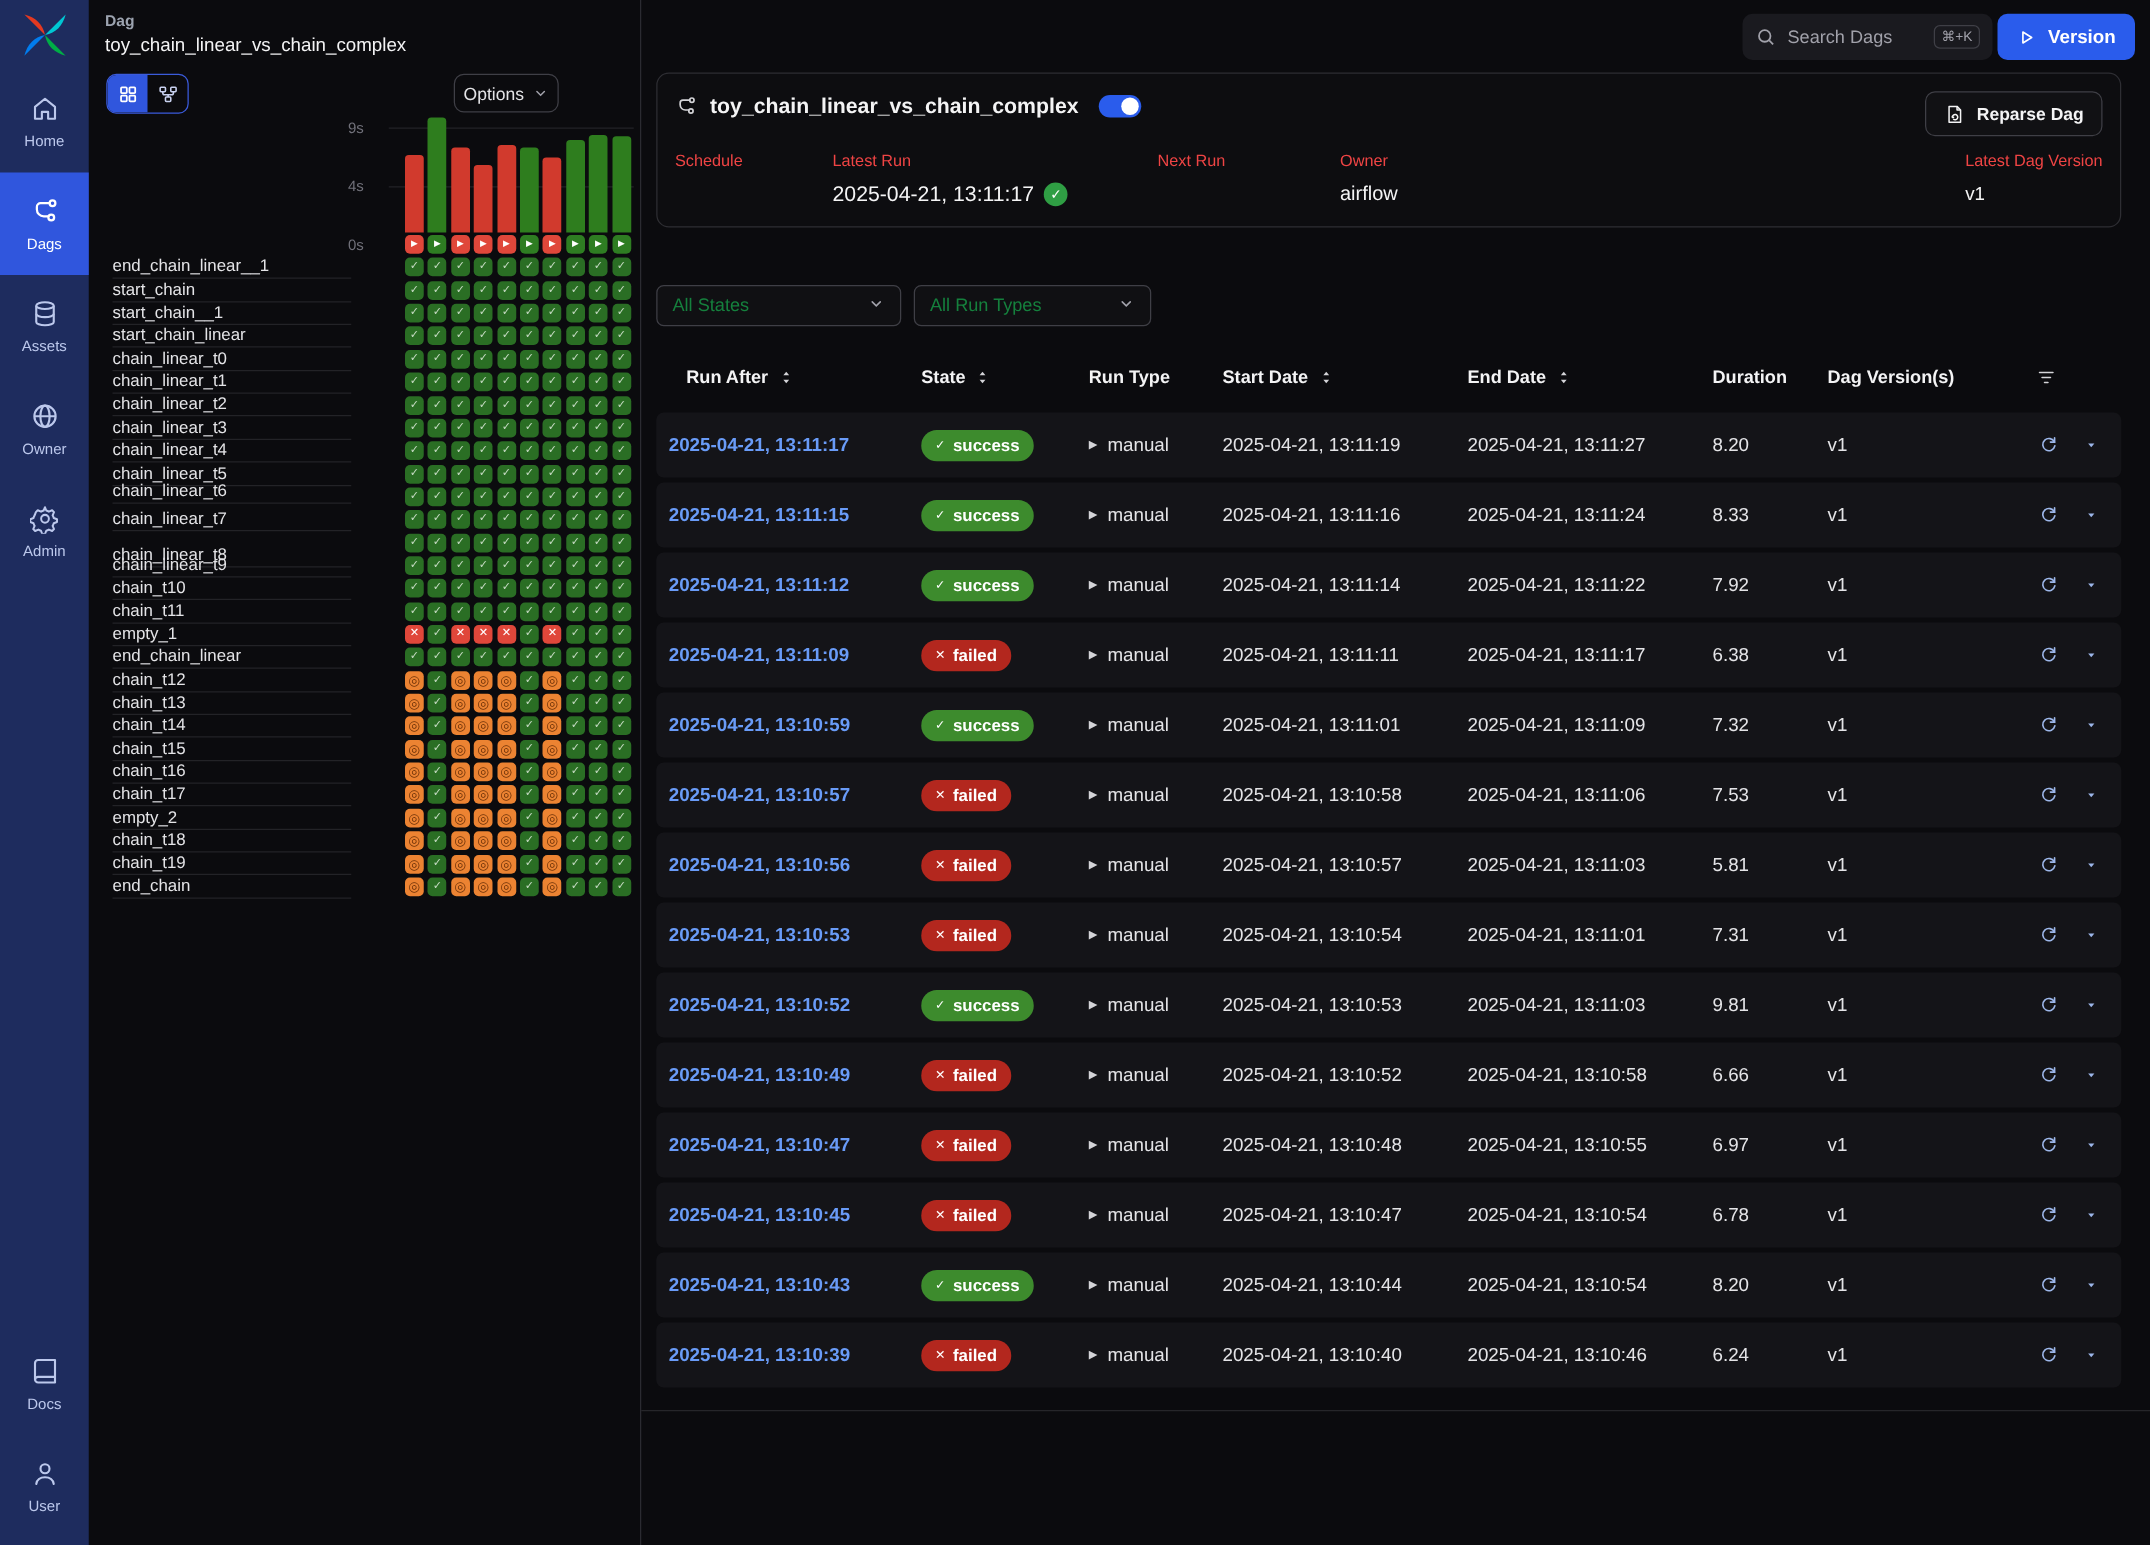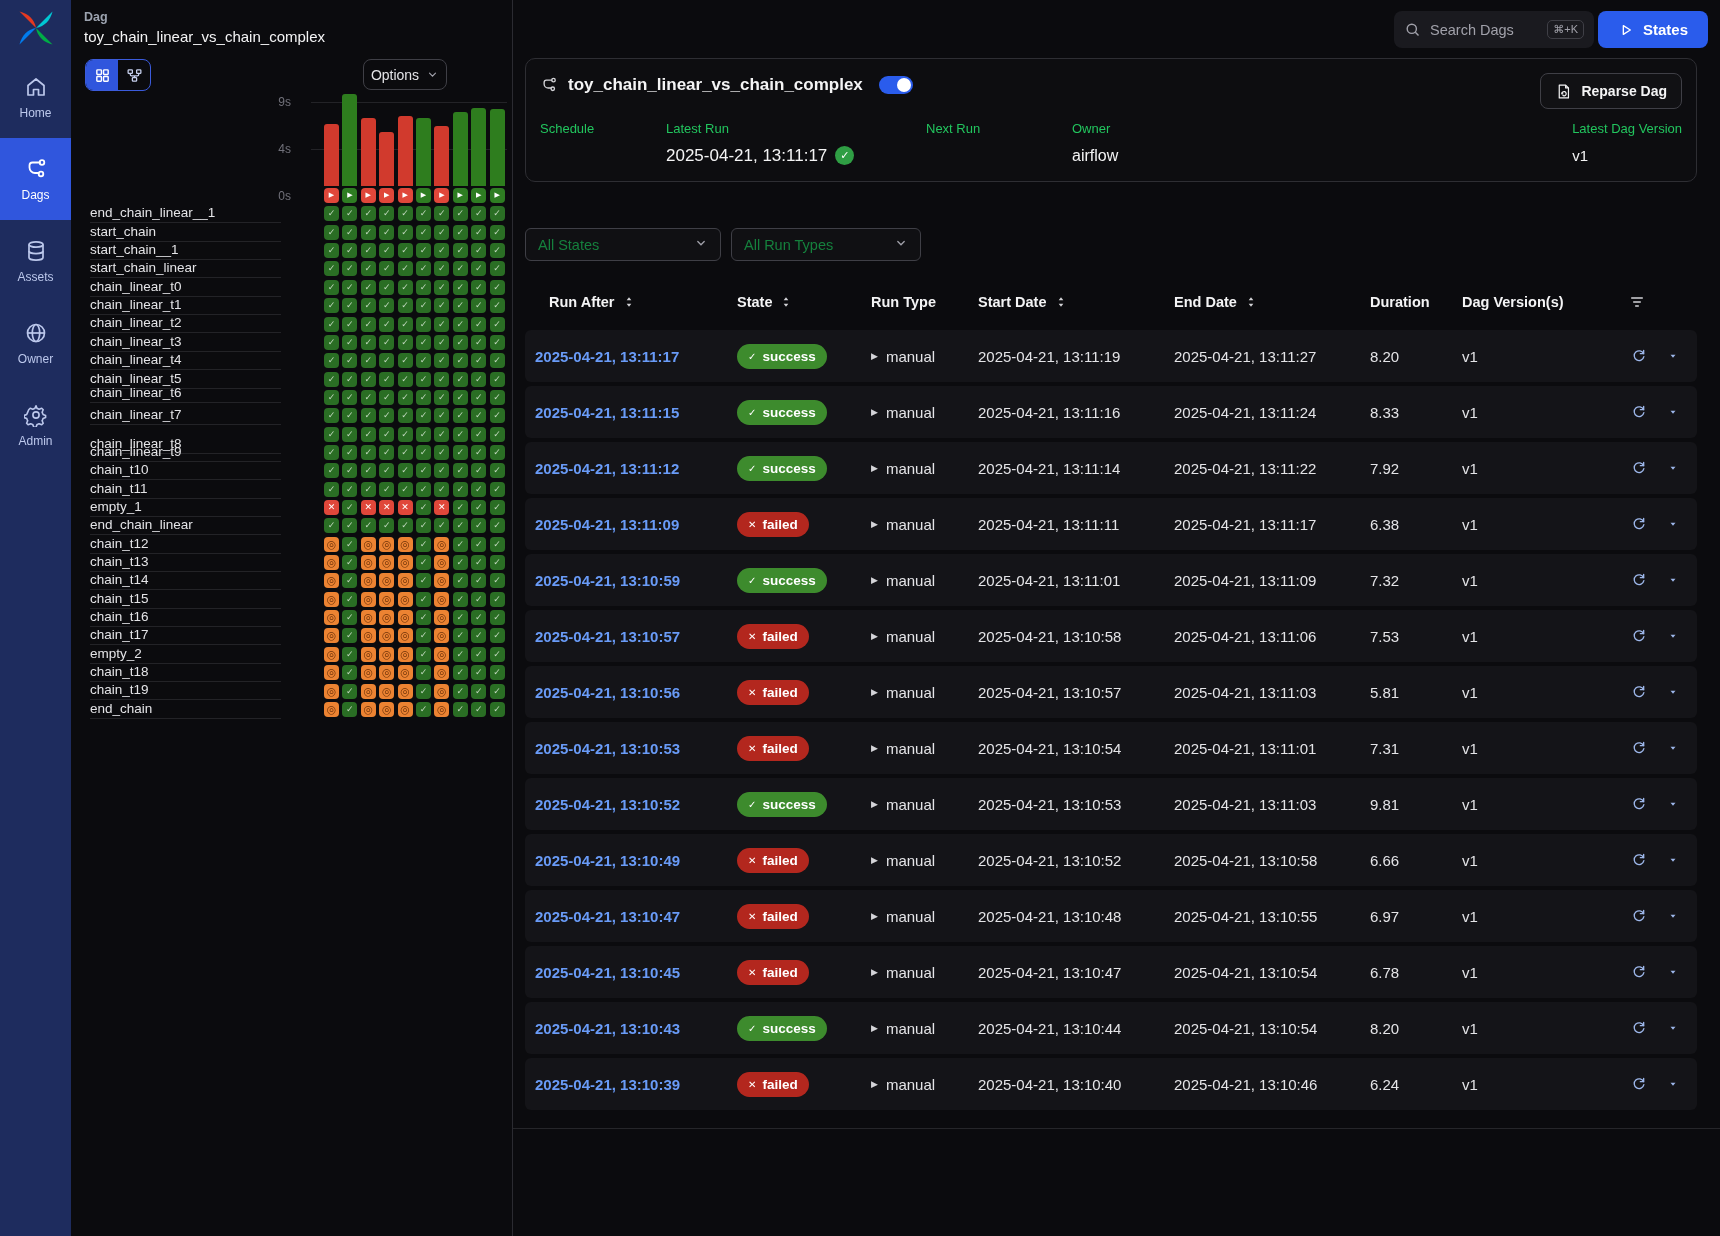--- a/index.html
+++ b/index.html
@@ -64,21 +64,21 @@
         background:#0d0d10;}
   .card-top{position:absolute;left:14px;top:16px;display:flex;align-items:center;gap:10px;}
   .card-top svg{width:18px;height:18px;color:#d4d4d8;}
   .dag-title{font-size:17px;font-weight:700;color:#f4f4f5;}
   .toggle{width:34px;height:18px;border-radius:9px;background:#2a5cec;position:relative;margin-left:6px;cursor:pointer;}
   .toggle::after{content:"";position:absolute;right:2px;top:2px;width:14px;height:14px;background:#fff;border-radius:50%;}
   .reparse{position:absolute;right:14px;top:14px;height:36px;border:1px solid #3f3f46;background:#111114;border-radius:8px;
            color:#f4f4f5;font-size:14px;font-weight:600;display:flex;align-items:center;gap:9px;padding:0 14px;cursor:pointer;}
   .reparse svg{width:17px;height:17px;}
   .fields{position:absolute;left:14px;right:14px;top:62px;display:flex;align-items:flex-start;}
-  .field-label{font-size:13px;color:#22c55e;}
+  .field-label{font-size:13px;color:#ef4444;}
   .field-value{margin-top:9px;font-size:15px;color:#f4f4f5;display:flex;align-items:center;gap:8px;min-height:21px;}
   .field-value.big{font-size:17px;}
   .field-value.md{font-size:16px;}
   .field-value svg{width:16px;height:16px;color:#e4e4e7;}
   .check-badge{width:19px;height:19px;border-radius:50%;background:#2f9e44;color:#fff;font-size:11px;display:flex;
                align-items:center;justify-content:center;flex:0 0 auto;}
   .tabs{position:absolute;left:12px;top:188px;right:22px;border-bottom:1px solid #26262a;display:flex;gap:34px;height:34px;}
   .tab{font-size:15.5px;color:#a1a1aa;font-weight:600;position:relative;cursor:pointer;padding-top:3px;}
   .tab.active{color:#fff;font-weight:700;}
   .tab.active::after{content:"";position:absolute;left:-6px;right:-6px;bottom:-1px;height:3px;background:#3b82f6;border-radius:2px;}
@@ -167,39 +167,59 @@
         <div class="nav-item">
           <span class="nav-icon">
             <svg viewBox="0 0 24 24" fill="none" stroke="currentColor" stroke-width="1.6" stroke-linejoin="round" style="width: 24px; height: 24px; display: block;">
               <circle cx="12" cy="12" r="3.1"></circle>
               <path d="M12 2.8l1 2.6a7 7 0 0 1 2.1.9l2.6-1.1 1.5 1.5-1.1 2.6a7 7 0 0 1 .9 2.1l2.6 1v2.2l-2.6 1a7 7 0 0 1-.9 2.1l1.1 2.6-1.5 1.5-2.6-1.1a7 7 0 0 1-2.1.9l-1 2.6h-2.2l-1-2.6a7 7 0 0 1-2.1-.9l-2.6 1.1-1.5-1.5 1.1-2.6a7 7 0 0 1-.9-2.1l-2.6-1v-2.2l2.6-1a7 7 0 0 1 .9-2.1L4.7 6.7l1.5-1.5 2.6 1.1a7 7 0 0 1 2.1-.9z"></path>
             </svg>
           </span>
           <span class="nav-label">Admin</span>
         </div>
       </nav>
+    <div class="nav-bottom">
+        <div class="nav-item">
+          <span class="nav-icon">
+            <svg viewBox="0 0 24 24" fill="none" stroke="currentColor" stroke-width="1.7" stroke-linejoin="round" style="width: 24px; height: 24px; display: block;">
+              <path d="M4 5.5A2.5 2.5 0 0 1 6.5 3H20v18H6.5A2.5 2.5 0 0 1 4 18.5z"></path>
+              <path d="M20 16.5H6.5A2.5 2.5 0 0 0 4 19"></path>
+            </svg>
+          </span>
+          <span class="nav-label">Docs</span>
+        </div>
+        <div class="nav-item">
+          <span class="nav-icon">
+            <svg viewBox="0 0 24 24" fill="none" stroke="currentColor" stroke-width="1.7" stroke-linecap="round" style="width: 24px; height: 24px; display: block;">
+              <circle cx="12" cy="8" r="3.6"></circle>
+              <path d="M5 20.2c.6-3.5 3.4-5.4 7-5.4s6.4 1.9 7 5.4"></path>
+            </svg>
+          </span>
+          <span class="nav-label">User</span>
+        </div>
+      </div>
   </aside>
 
   <div class="crumbs">
     <div class="crumb-section">Dag</div>
     <div class="crumb-title">toy_chain_linear_vs_chain_complex</div>
   </div>
   <div class="search">
     <svg viewBox="0 0 24 24" fill="none" stroke="currentColor" stroke-width="2">
         <circle cx="11" cy="11" r="6.5"></circle>
         <path d="M16 16l4.5 4.5"></path>
       </svg>
     <span>Search Dags</span>
     <span class="kbd">⌘+K</span>
   </div>
   <button class="trigger">
     <svg viewBox="0 0 24 24" fill="none" stroke="currentColor" stroke-width="2" stroke-linejoin="round">
         <path d="M8 5.5 18.5 12 8 18.5z"></path>
       </svg>
-    <span>States</span>
+    <span>Version</span>
   </button>
 
   <section class="grid-panel">
     <div class="seg">
       <button class="seg-btn active">
         <svg viewBox="0 0 24 24" fill="none" stroke="currentColor" stroke-width="2">
             <rect x="4" y="4" width="6.5" height="6.5" rx="1"></rect>
             <rect x="13.5" y="4" width="6.5" height="6.5" rx="1"></rect>
             <rect x="4" y="13.5" width="6.5" height="6.5" rx="1"></rect>
             <rect x="13.5" y="13.5" width="6.5" height="6.5" rx="1"></rect>

